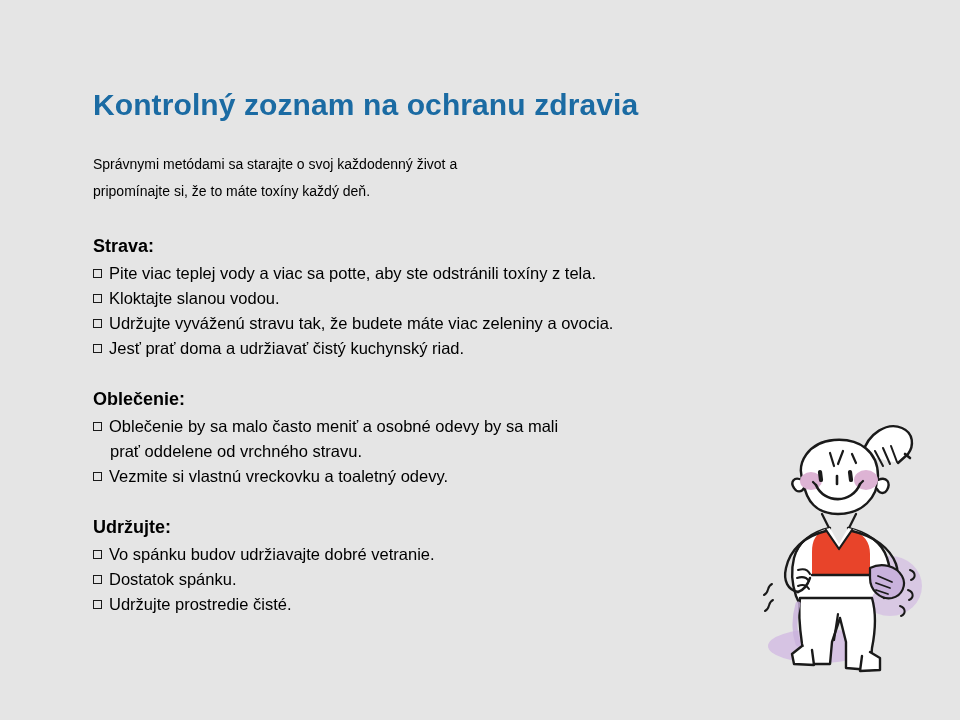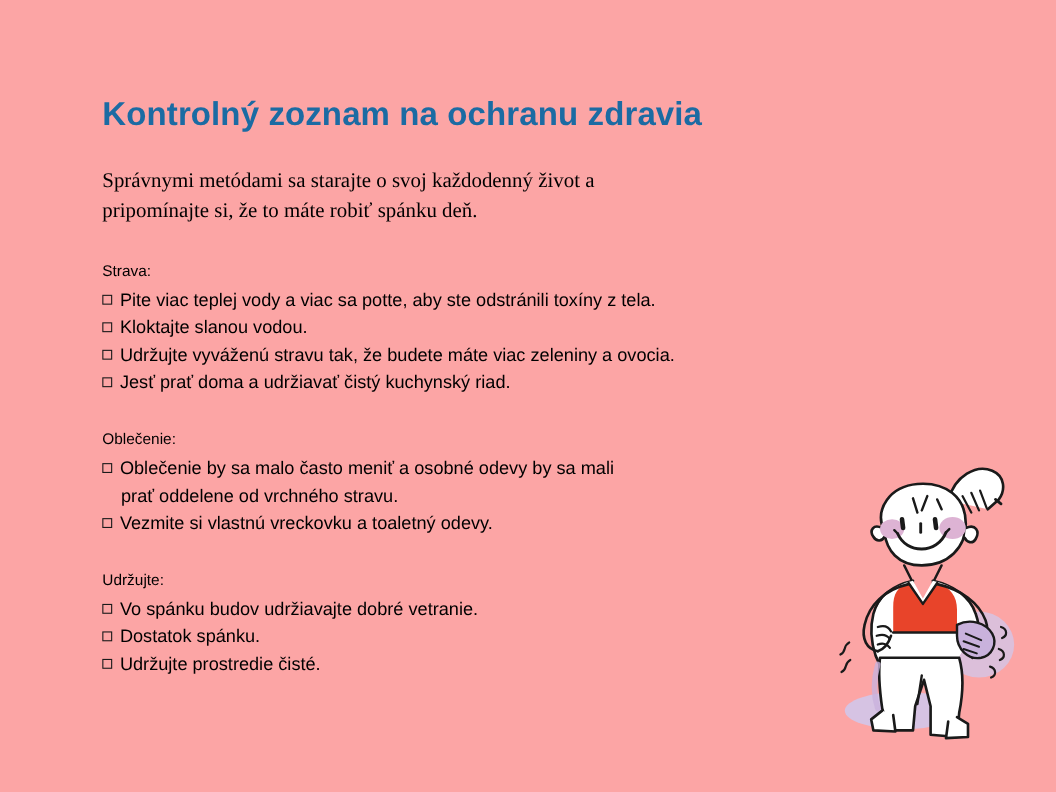--- a/index.html
+++ b/index.html
@@ -4,21 +4,21 @@
 <style>
   html, body {
     margin: 0;
     padding: 0;
     background: #ffffff;
   }
   .slide {
     position: relative;
     width: 960px;
     height: 720px;
-    background: #fca5a5;
+    background: #e5e5e5;
     overflow: hidden;
     font-family: "Liberation Sans", sans-serif;
     -webkit-font-smoothing: antialiased;
   }
 
   
   .slide-title {
     position: absolute;
     left: 93px;
     top: 88px;
@@ -34,36 +34,35 @@
     position: absolute;
     left: 93px;
     top: 151px;
     width: 700px;
     color: #000000;
     font-size: 17px;
     line-height: 26px;
   }
 
   .intro-line {
-    font-size: 19px;
+    font-size: 14px;
     line-height: 27px;
     white-space: nowrap;
-    font-family: Liberation Serif, serif;
   }
 
   .section {
     margin-top: 0;
   }
   .section-gap-1 { height: 29px; }
   .section-gap-2 { height: 26px; }
   .section-gap-3 { height: 26px; }
 
   .section-heading {
-    font-size: 14px;
-    font-weight: normal;
+    font-size: 18px;
+    font-weight: bold;
     line-height: 25px;
     margin-bottom: 2px;
     white-space: nowrap;
   }
 
   .check-item {
     display: block;
     font-size: 16.5px;
     line-height: 25px;
     white-space: nowrap;
@@ -102,21 +101,21 @@
 <body>
 
 <div class="slide">
 
   <div class="slide-title">Kontrolný zoznam na ochranu zdravia</div>
 
   <div class="body-block">
 
     <div class="intro-paragraph">
       <div class="intro-line">Správnymi metódami sa starajte o svoj každodenný život a</div>
-      <div class="intro-line">pripomínajte si, že to máte robiť spánku deň.</div>
+      <div class="intro-line">pripomínajte si, že to máte toxíny každý deň.</div>
     </div>
 
     <div class="section-gap-1"></div>
 
     <div class="section">
       <div class="section-heading">Strava:</div>
 
       <div class="check-item">
         <span class="check-box"></span><span class="check-text">Pite viac teplej vody a viac sa potte, aby ste odstránili toxíny z tela.</span>
       </div>

